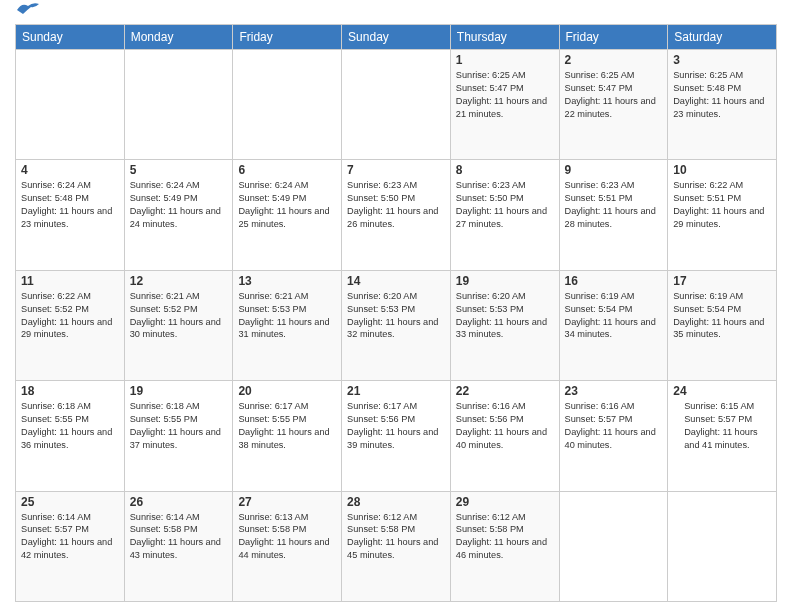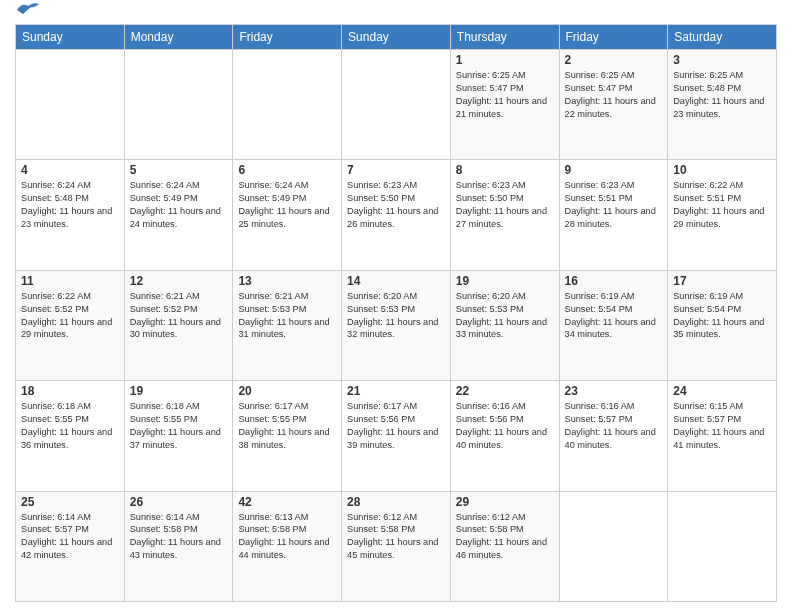--- a/index.html
+++ b/index.html
@@ -270,40 +270,40 @@
 Daylight: 11 hours and 40 minutes.</div>
           </td>
           <td>
             <span class="day-number">23</span>
             <div class="day-info" style="white-space: pre-line;">Sunrise: 6:16 AM
 Sunset: 5:57 PM
 Daylight: 11 hours and 40 minutes.</div>
           </td>
           <td>
             <span class="day-number">24</span>
-            <div class="day-info" style="white-space: pre-line;">Sunrise: 6:15 AM
+            <div class="day-info" style="white-space: pre-line; margin-left: 11px;">Sunrise: 6:15 AM
 Sunset: 5:57 PM
 Daylight: 11 hours and 41 minutes.</div>
           </td>
         </tr>
         <tr>
           <td>
             <span class="day-number">25</span>
             <div class="day-info" style="white-space: pre-line;">Sunrise: 6:14 AM
 Sunset: 5:57 PM
 Daylight: 11 hours and 42 minutes.</div>
           </td>
           <td>
             <span class="day-number">26</span>
             <div class="day-info" style="white-space: pre-line;">Sunrise: 6:14 AM
 Sunset: 5:58 PM
 Daylight: 11 hours and 43 minutes.</div>
           </td>
           <td>
-            <span class="day-number">42</span>
+            <span class="day-number">27</span>
             <div class="day-info" style="white-space: pre-line;">Sunrise: 6:13 AM
 Sunset: 5:58 PM
 Daylight: 11 hours and 44 minutes.</div>
           </td>
           <td>
             <span class="day-number">28</span>
             <div class="day-info" style="white-space: pre-line;">Sunrise: 6:12 AM
 Sunset: 5:58 PM
 Daylight: 11 hours and 45 minutes.</div>
           </td>

